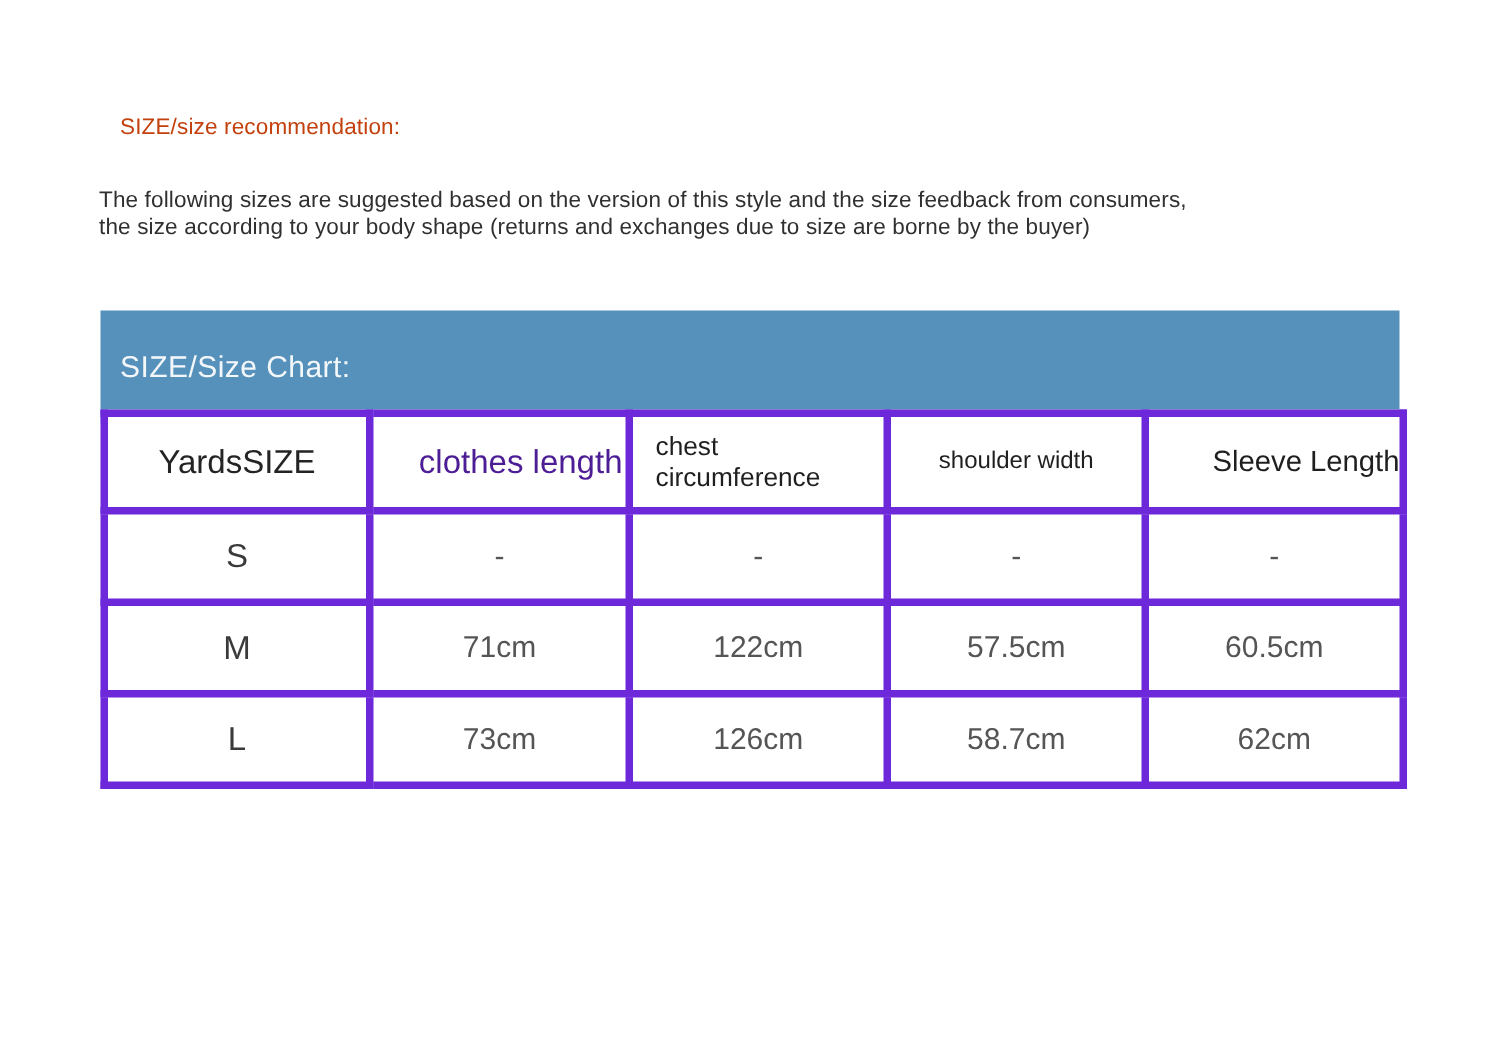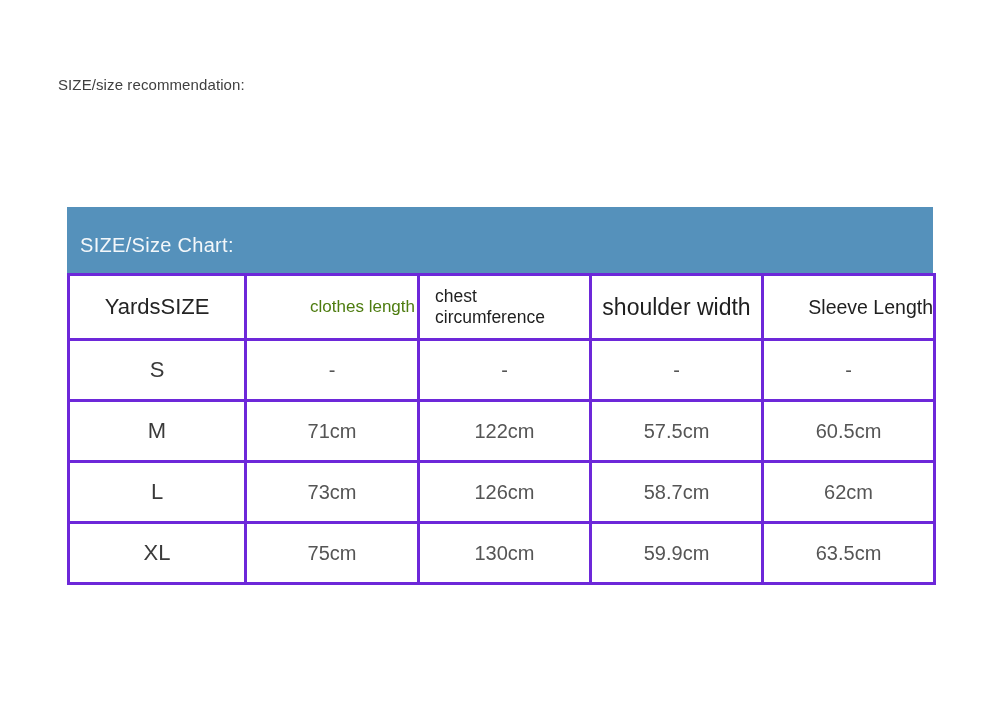--- a/index.html
+++ b/index.html
@@ -7,24 +7,24 @@
     width: 1000px;
     height: 708px;
     background: #ffffff;
     position: relative;
     font-family: "Liberation Sans", "DejaVu Sans", sans-serif;
     color: #333333;
     overflow: hidden;
   }
   .heading {
     position: absolute;
-    left: 58px;
+    left: 80px;
     top: 76px;
     font-size: 15px;
-    color: #404040;
+    color: #c2410c;
     letter-spacing: 0.1px;
   }
   .description {
     position: absolute;
     left: 66px;
     top: 125px;
     width: 880px;
     font-size: 15px;
     line-height: 17.5px;
     color: #303030;
@@ -51,42 +51,44 @@
   table.size-table {
     position: absolute;
     left: 67px;
     top: 273px;
     width: 866px;
     border-collapse: collapse;
     table-layout: fixed;
     background: #ffffff;
   }
   .size-table th, .size-table td {
-    border: 3px solid #6d28d9;
+    border: 5px solid #6d28d9;
     font-weight: 400;
     padding: 0;
     vertical-align: middle;
   }
   .size-table thead tr { height: 65px; }
   .size-table tbody tr { height: 61px; }
   th.col-size { font-size: 22px; color: #242424; text-align: center; }
-  th.col-clothes { font-size: 17px; color: #4d7c0f; text-align: right; padding-right: 2px; }
+  th.col-clothes { font-size: 22px; color: #4c1d95; text-align: right; padding-right: 2px; }
   th.col-chest { font-size: 17.5px; color: #1f1f1f; text-align: left; padding-left: 15px; line-height: 1.22; }
   th.col-chest span { display: inline-block; max-width: 118px; }
-  th.col-shoulder { font-size: 23px; color: #1f1f1f; text-align: center; }
+  th.col-shoulder { font-size: 16px; color: #1f1f1f; text-align: center; }
   th.col-sleeve { font-size: 19.5px; color: #1f1f1f; text-align: right; }
   td.size-cell { font-size: 22px; color: #3a3a3a; text-align: center; }
   td.value-cell { font-size: 20px; color: #555555; text-align: center; }
 </style>
 </head>
 <body>
 
 <div class="heading">SIZE/size recommendation:</div>
 
 <div class="description">
+  <div class="line">The following sizes are suggested based on the version of this style and the size feedback from consumers,</div>
+  <div class="line">the size according to your body shape (returns and exchanges due to size are borne by the buyer)</div>
 </div>
 
 <div class="banner">
   <span class="banner-title">SIZE/Size Chart:</span>
 </div>
 
 <table class="size-table">
   <colgroup>
     <col style="width:177px">
       <col style="width:173px">
@@ -118,21 +120,14 @@
       <td class="value-cell">57.5cm</td>
       <td class="value-cell">60.5cm</td>
     </tr>
     <tr>
       <td class="size-cell">L</td>
       <td class="value-cell">73cm</td>
       <td class="value-cell">126cm</td>
       <td class="value-cell">58.7cm</td>
       <td class="value-cell">62cm</td>
     </tr>
-    <tr>
-      <td class="size-cell">XL</td>
-      <td class="value-cell">75cm</td>
-      <td class="value-cell">130cm</td>
-      <td class="value-cell">59.9cm</td>
-      <td class="value-cell">63.5cm</td>
-    </tr>
   </tbody>
 </table>
 
 </body></html>

